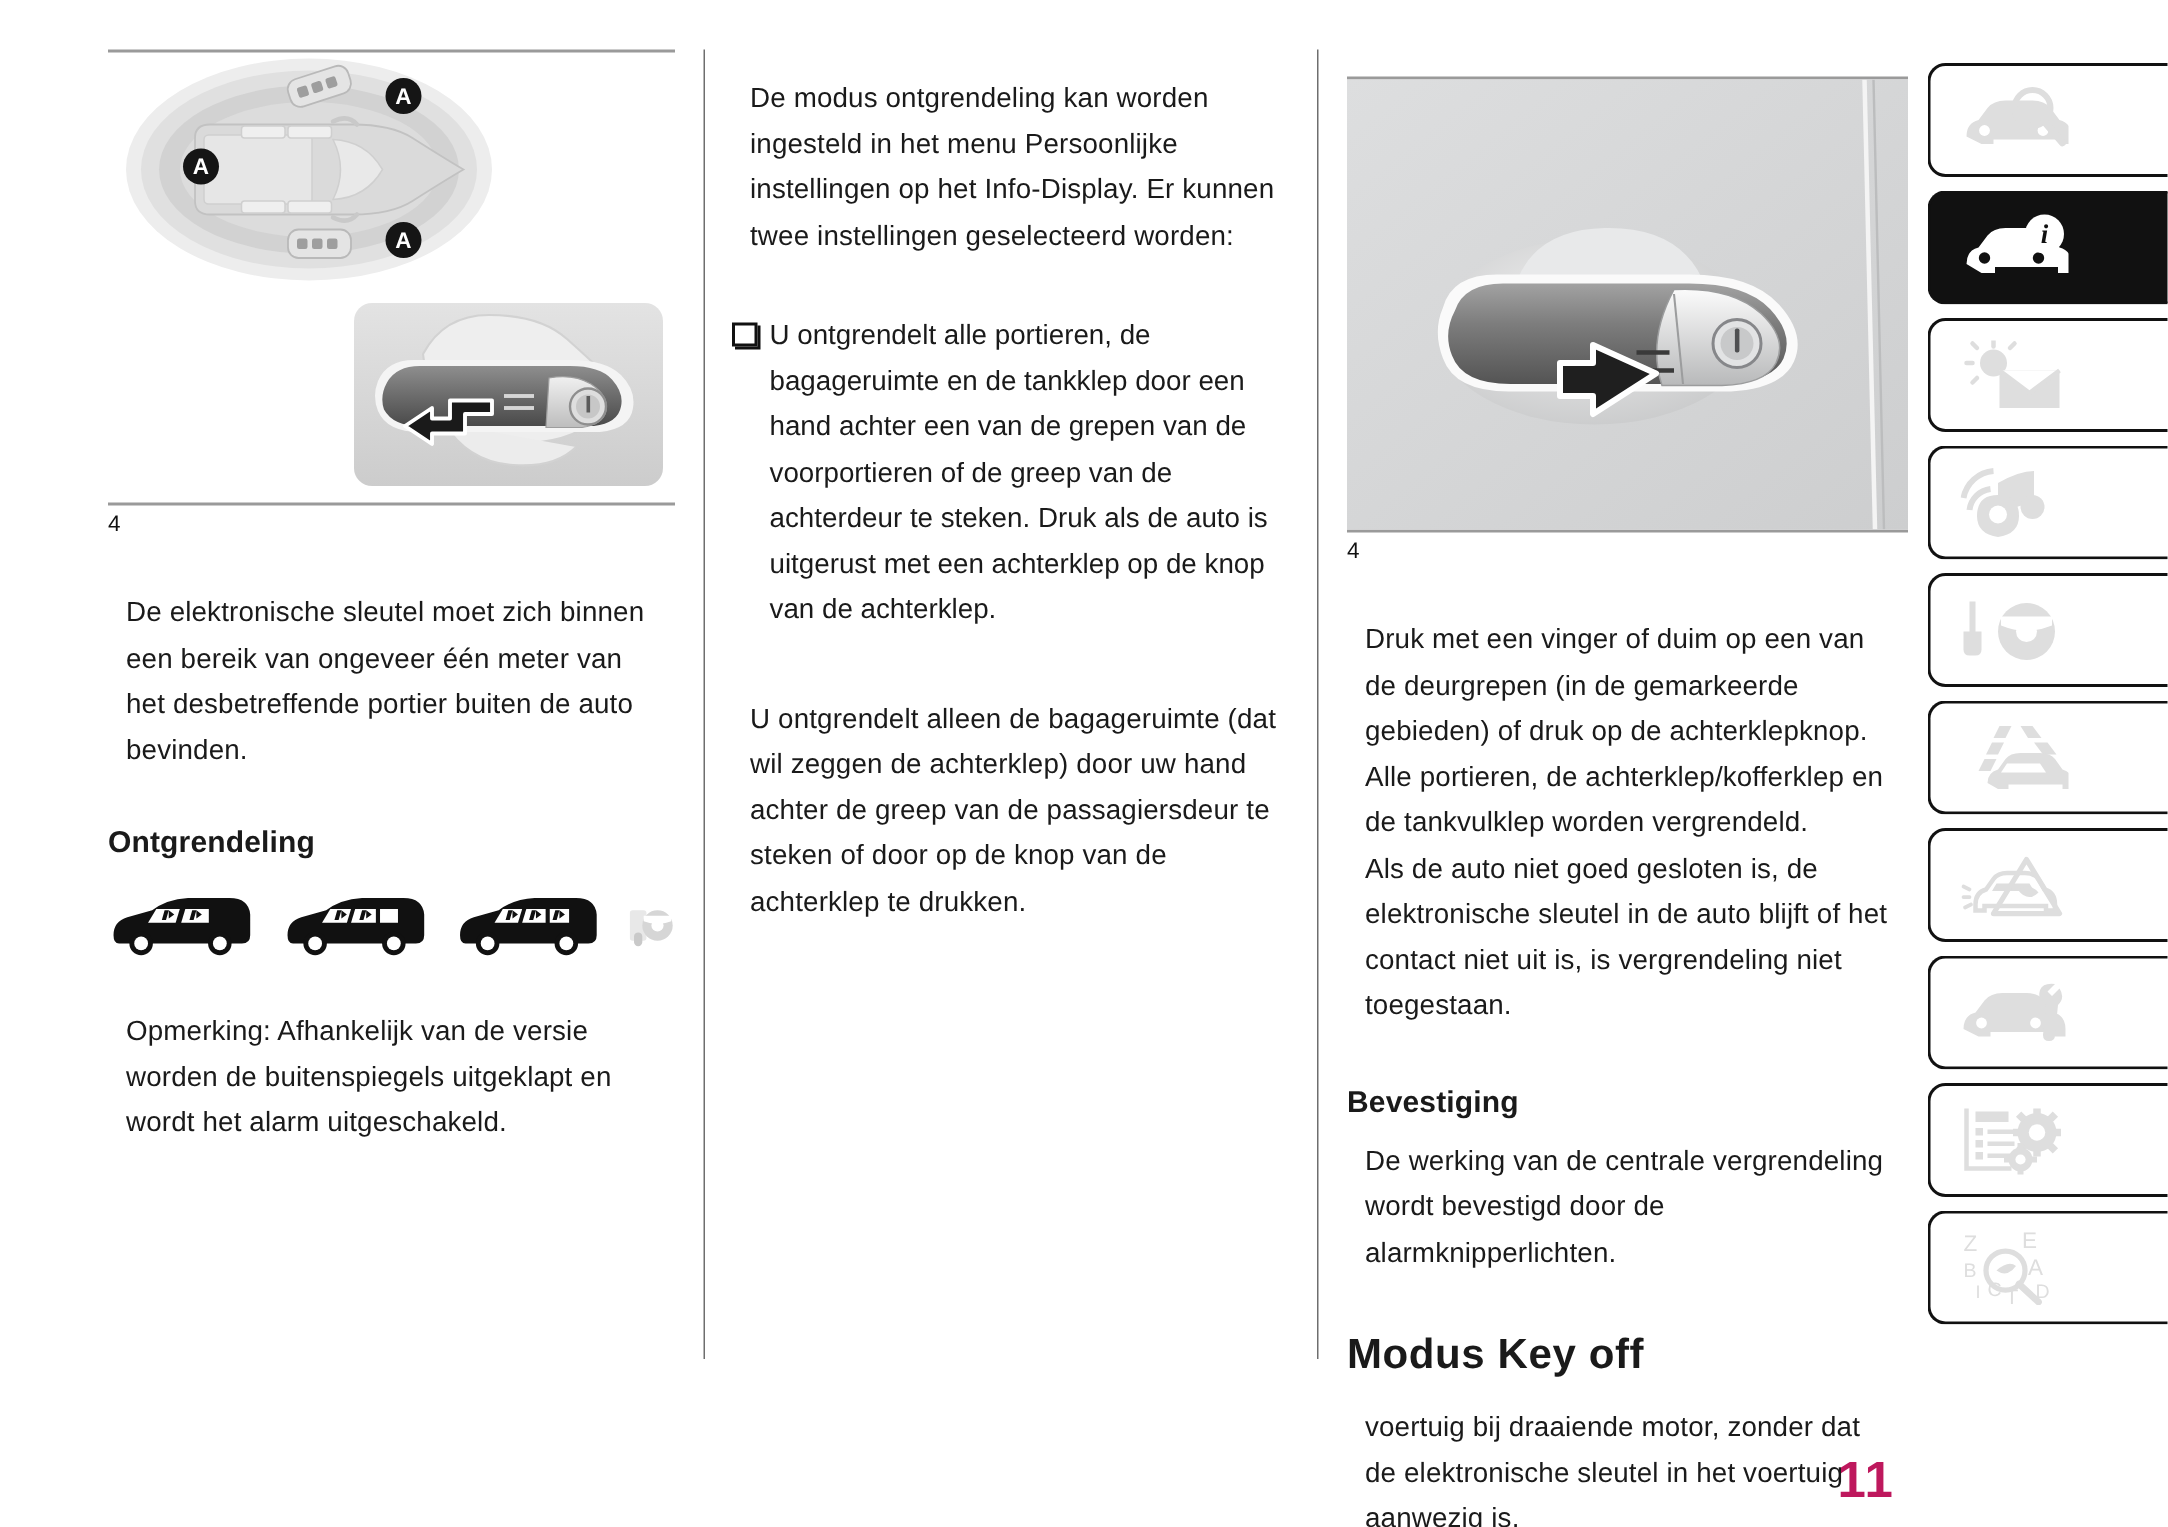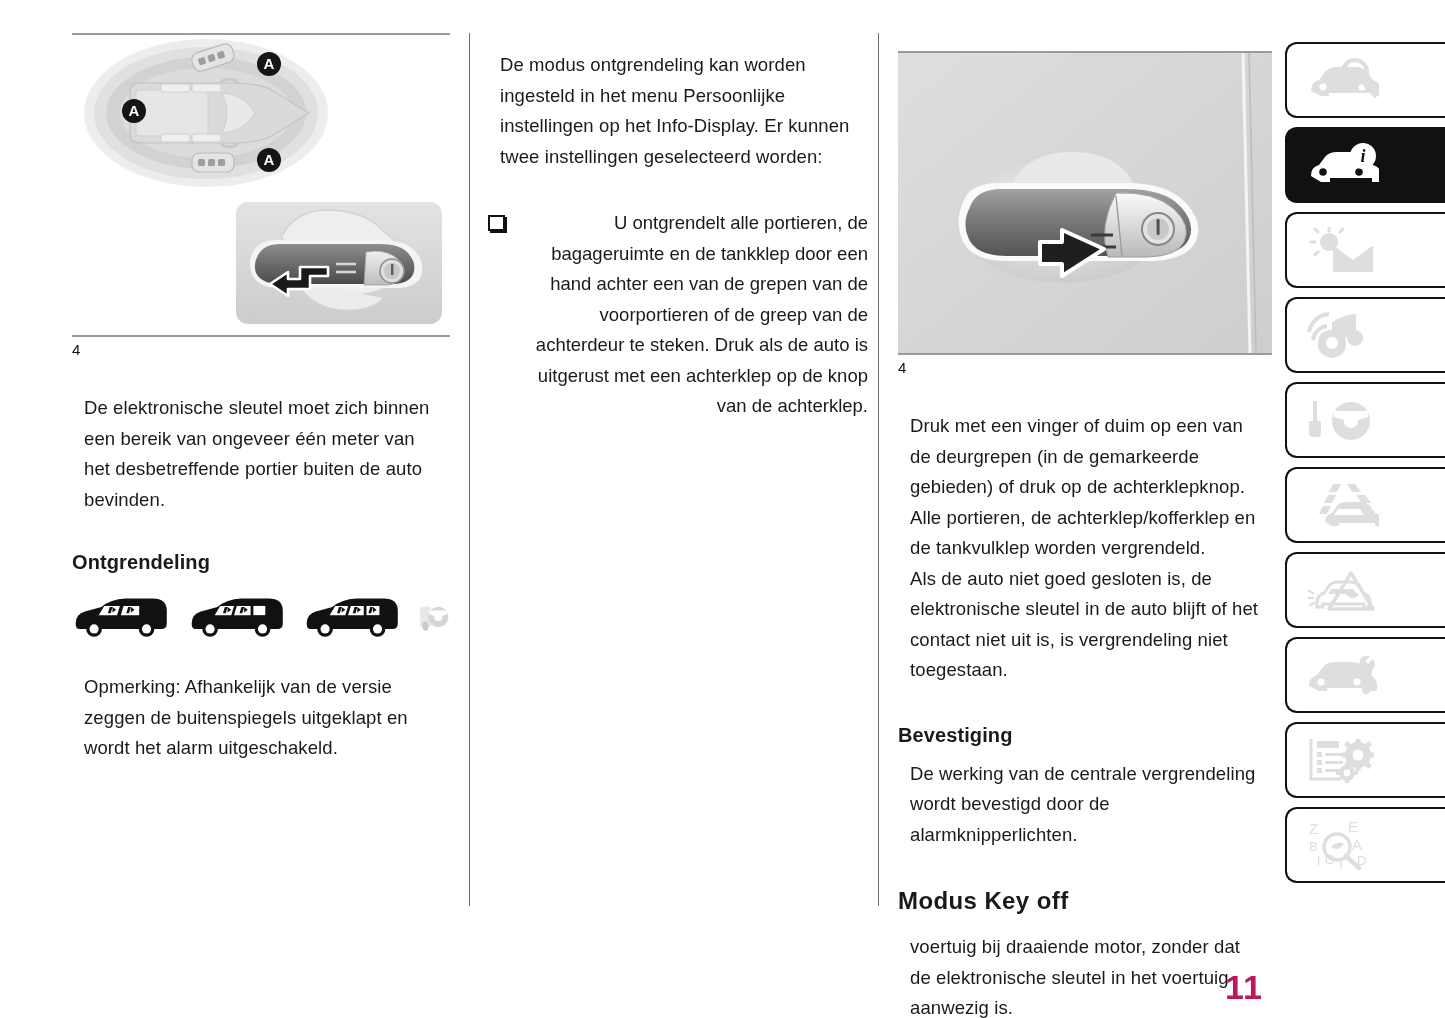--- a/index.html
+++ b/index.html
@@ -47,21 +47,21 @@
   .keyless-zone svg{position:absolute;left:0;top:0;}
   .handle-box{position:absolute;left:164px;top:167px;}
 
   
   .vanrow{
     display:flex;align-items:flex-end;gap:18px;
     margin:14px 0 0 0;height:52px;
   }
 
   
-  ul.blist{list-style:none;margin:0;padding:0;text-align:right;}
+  ul.blist{list-style:none;margin:0;padding:0;}
   ul.blist li{
     position:relative;
     padding-left:25px;
     font-size:18.5px;
     line-height:30.5px;
     margin-bottom:24px;
   }
   ul.blist li .sq{
     position:absolute;left:0;top:7px;
     width:13px;height:12px;
@@ -263,21 +263,21 @@
         <rect x="1" y="12" width="12" height="22" rx="2" fill="#e8e8e8"></rect>
         <rect x="4" y="28" width="6" height="10" rx="3" fill="#c9c9c9"></rect>
         <circle cx="21" cy="23" r="11" fill="#d6d6d6"></circle>
         <circle cx="21" cy="23" r="4.4" fill="#fff"></circle>
         <path d="M11 20 q10 4 20 0 l0 -4 l-20 0 z" fill="#fff"></path>
       </svg>
     </div>
 
     <div style="height:20px"></div>
 
-    <p class="body">Opmerking: Afhankelijk van de versie zeggen de buitenspiegels uitgeklapt en wordt het alarm uitgeschakeld.</p>
+    <p class="body">Opmerking: Afhankelijk van de versie worden de buitenspiegels uitgeklapt en wordt het alarm uitgeschakeld.</p>
 
     <div style="height:26px"></div>
 
   </div>
 
   <div class="col col-mid">
     <div style="height:38px"></div>
 
     <p class="body">De modus ontgrendeling kan worden ingesteld in het menu Persoonlijke instellingen op het Info-Display. Er kunnen twee instellingen geselecteerd worden:</p>
 
@@ -286,20 +286,21 @@
     <ul class="blist">
       <li>
         <span class="sq"></span>
         <span>U ontgrendelt alle portieren, de bagageruimte en de tankklep door een hand achter een van de grepen van de voorportieren of de greep van de achterdeur te steken. Druk als de auto is uitgerust met een achterklep op de knop van de achterklep.</span>
       </li>
     </ul>
 
     <div style="height:6px"></div>
 
 
+    <p class="body">U ontgrendelt alleen de bagageruimte (dat wil zeggen de achterklep) door uw hand achter de greep van de passagiersdeur te steken of door op de knop van de achterklep te drukken.</p>
   </div>
 
   <div class="col col-right">
     <div style="height:40px"></div>
 
 
     <div style="height:11px"></div>
     <div class="hrule"></div>
 
     <div class="photo">
@@ -358,21 +359,21 @@
 Als de auto niet goed gesloten is, de elektronische sleutel in de auto blijft of het contact niet uit is, is vergrendeling niet toegestaan.</p>
 
     <div style="height:26px"></div>
 
     <h3 class="head">Bevestiging</h3>
 
     <p class="body">De werking van de centrale vergrendeling wordt bevestigd door de alarmknipperlichten.</p>
 
     <div style="height:25px"></div>
 
-    <h3 class="head" style="font-size:24px;letter-spacing:.4px">Modus Key off</h3>
+    <h3 class="head" style="font-size:28px;letter-spacing:.4px">Modus Key off</h3>
 
     <div style="height:3px"></div>
 
     <p class="body">voertuig bij draaiende motor, zonder dat de elektronische sleutel in het voertuig aanwezig is.</p>
   </div>
 
   <div class="sidebar">
 
     <div class="tab">
       <svg width="72" height="46" viewBox="0 0 72 46">

